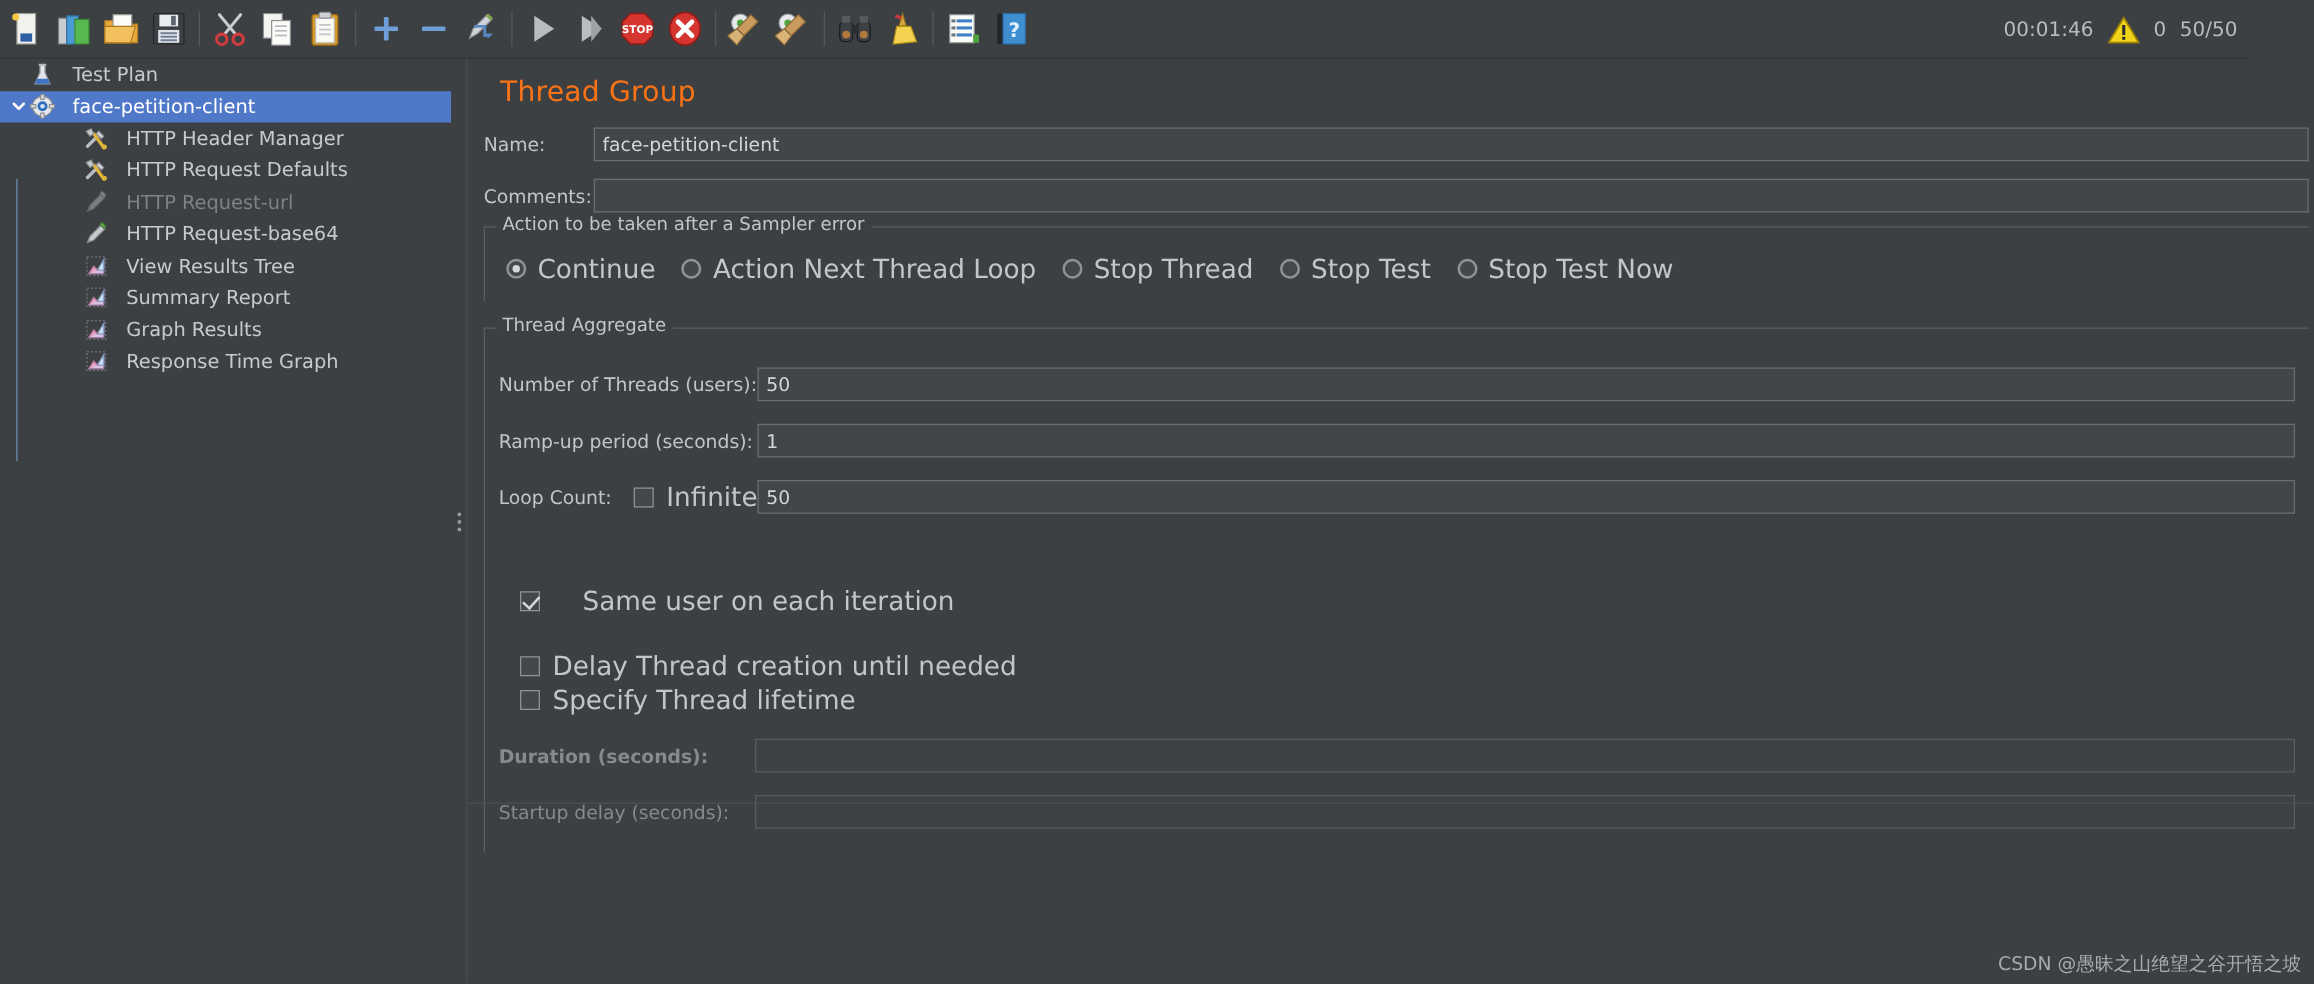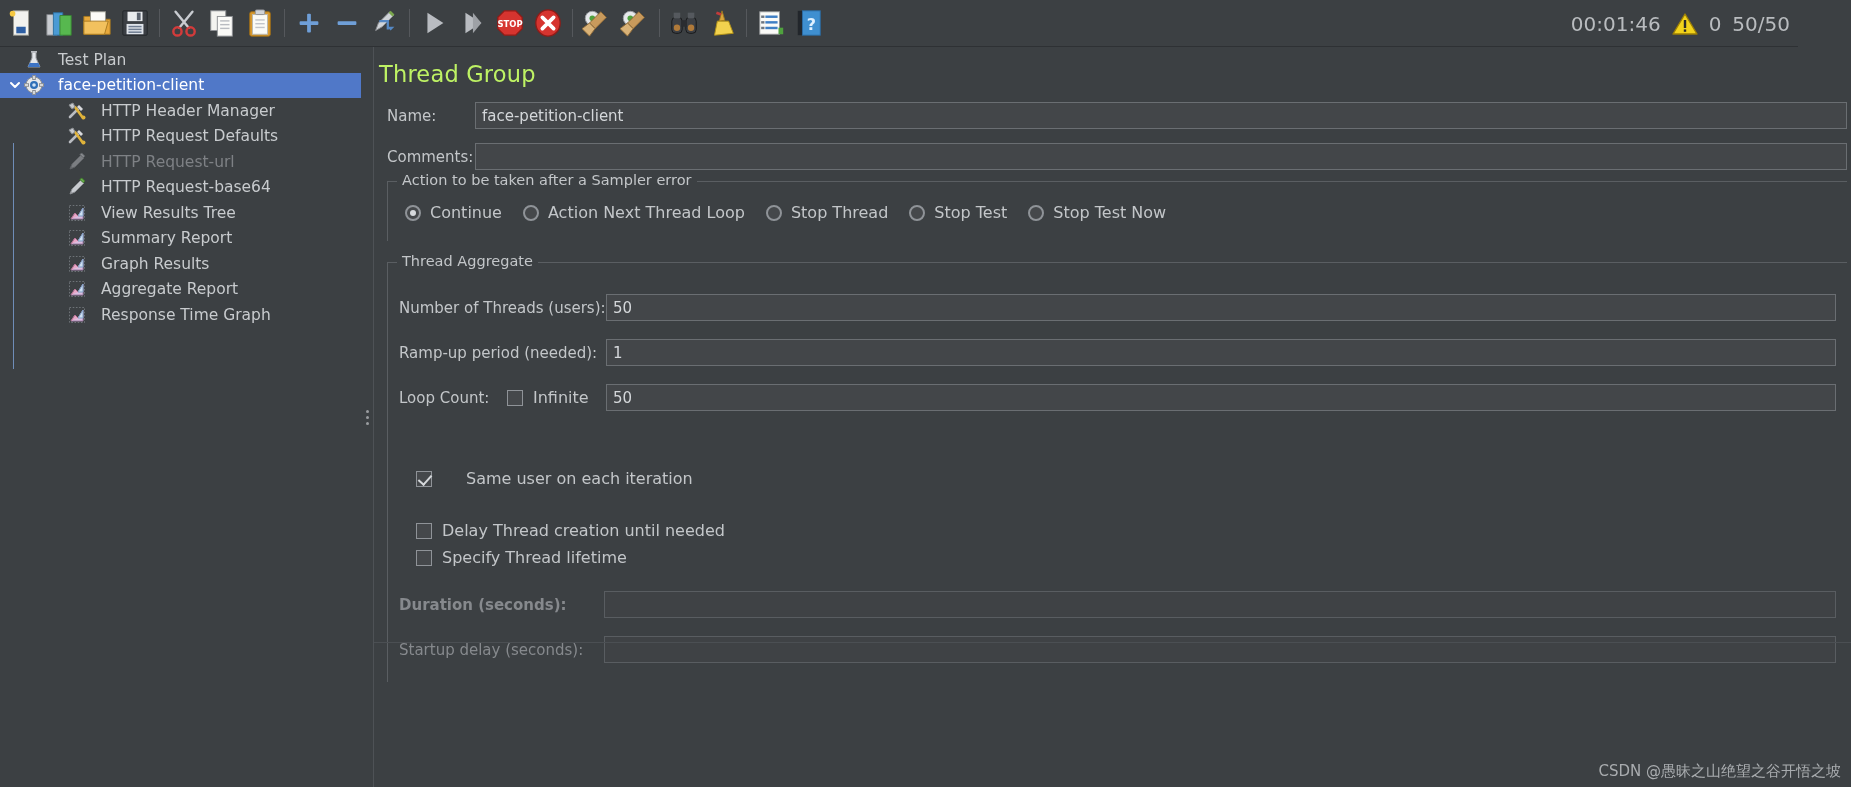--- a/index.html
+++ b/index.html
@@ -22,21 +22,21 @@
   .tb-btn {
     width: 38px; height: 38px;
     display: flex; align-items: center; justify-content: center;
     cursor: pointer; flex: 0 0 auto;
   }
   .tb-sep { width: 1px; height: 28px; background: #55585c; margin: 0 5px; flex: 0 0 auto; }
   .tb-ico { width: 30px; height: 30px; display: block; }
   .status {
     position: absolute; right: 8px; top: 0; height: 47px;
     display: flex; align-items: center; gap: 11px;
-    color: #b9bcbf; font-size: 20px;
+    color: #b9bcbf; font-size: 16px;
   }
   .status .warn-ico { width: 26px; height: 24px; display:block; }
 
   
   .tree-pane {
     position: absolute; left: 0; top: 47px; width: 361px; height: 740px;
     background: #3c4043; overflow: hidden;
   }
   .tree-row {
     position: relative; height: 25.5px; display: flex; align-items: center;
@@ -68,22 +68,22 @@
   .pane-divider {
     position: absolute; left: 373px; top: 47px; width: 1px; height: 740px; background: #4e5256;
   }
 
   
   .main {
     position: absolute; left: 374px; top: 47px; right: 0; height: 740px;
     background: #3c4043; overflow: hidden;
   }
   .panel-title {
-    position: absolute; left: 5px; top: 14px;
-    font-size: 22.5px; color: #bef264; letter-spacing: .2px;
+    position: absolute; left: 26px; top: 14px;
+    font-size: 22.5px; color: #f97316; letter-spacing: .2px;
   }
   .field-row { position: absolute; display: flex; align-items: center; }
   .field-label { font-size: 15px; color: #c3c6c9; }
   .field-label.disabled { color: #86898d; }
   .txt {
     background: #434649; border: 1px solid #6a6e72;
     height: 27px; color: #d4d7da; font-size: 15px;
     display: flex; align-items: center; padding: 0 6px;
     font-family: "DejaVu Sans", "Liberation Sans", sans-serif;
   }
@@ -105,21 +105,21 @@
   .ctl { display: flex; align-items: center; cursor: pointer; }
   .radio {
     width: 16px; height: 16px; border-radius: 50%;
     border: 2px solid #8f9398; background: #45484b;
     margin-right: 9px; flex: 0 0 auto; position: relative;
   }
   .radio.checked::after {
     content: ''; position: absolute; left: 3px; top: 3px;
     width: 6px; height: 6px; border-radius: 50%; background: #d6d9dc;
   }
-  .ctl-label { font-size: 16px; color: #c3c6c9; white-space: nowrap; }
+  .ctl-label { font-size: 21px; color: #c3c6c9; white-space: nowrap; }
   .checkbox {
     width: 16px; height: 16px; border: 1px solid #8f9398;
     background: #45484b; margin-right: 10px; flex: 0 0 auto; position: relative;
   }
   .checkbox.checked::after {
     content: ''; position: absolute; left: 4px; top: 0px;
     width: 6px; height: 11px;
     border-right: 2px solid #d6d9dc; border-bottom: 2px solid #d6d9dc;
     transform: rotate(42deg);
   }
@@ -486,32 +486,20 @@
         <div class="tree-row">
           <span class="twisty" style="margin-left: 43px;"></span>
           <span style="display: flex; align-items: center; margin-right: 7px;">
             <svg class="tree-icon" viewBox="0 0 20 20">
               <rect x="2.5" y="2.5" width="15" height="15" fill="none" stroke="#6e7378" stroke-dasharray="1.6 1.6"></rect>
               <path d="M4 16l4-6 3 3 5-8v11z" fill="#dcbfe0" stroke="#a07fa8"></path>
               <path d="M11 13l5-8v8z" fill="#cfe0f2" stroke="#7e9fc4"></path>
               <path d="M4 16l4-6 3 3" fill="#e8a8c8" stroke="#b3708f"></path>
             </svg>
           </span>
-          <span class="tree-label">Aggregate Report</span>
-        </div>
-        <div class="tree-row">
-          <span class="twisty" style="margin-left: 43px;"></span>
-          <span style="display: flex; align-items: center; margin-right: 7px;">
-            <svg class="tree-icon" viewBox="0 0 20 20">
-              <rect x="2.5" y="2.5" width="15" height="15" fill="none" stroke="#6e7378" stroke-dasharray="1.6 1.6"></rect>
-              <path d="M4 16l4-6 3 3 5-8v11z" fill="#dcbfe0" stroke="#a07fa8"></path>
-              <path d="M11 13l5-8v8z" fill="#cfe0f2" stroke="#7e9fc4"></path>
-              <path d="M4 16l4-6 3 3" fill="#e8a8c8" stroke="#b3708f"></path>
-            </svg>
-          </span>
           <span class="tree-label">Response Time Graph</span>
         </div>
       </div>
   </div>
 
   <div class="splitter">
     <span class="dots">
         <i></i>
         <i></i>
         <i></i>
@@ -563,21 +551,21 @@
     <div class="groupbox" style="left:13px; top:215px; width:1460px; height:420px;">
       <div class="gb-border"></div>
       <div class="gb-title">Thread Aggregate</div>
 
       <div class="field-row" style="left:12px; top:32px;">
         <span class="field-label" style="width:207px;">Number of Threads (users):</span>
         <span class="txt" style="width:1230px;">50</span>
       </div>
 
       <div class="field-row" style="left:12px; top:77px;">
-        <span class="field-label" style="width:207px;">Ramp-up period (needed):</span>
+        <span class="field-label" style="width:207px;">Ramp-up period (seconds):</span>
         <span class="txt" style="width:1230px;">1</span>
       </div>
 
       <div class="field-row" style="left:12px; top:122px;">
         <span class="field-label" style="width:108px;">Loop Count:</span>
         <span class="ctl" style="width:99px;">
           <span class="checkbox" id="cb-infinite"></span>
           <span class="ctl-label">Infinite</span>
         </span>
         <span class="txt" style="width:1230px;">50</span>

